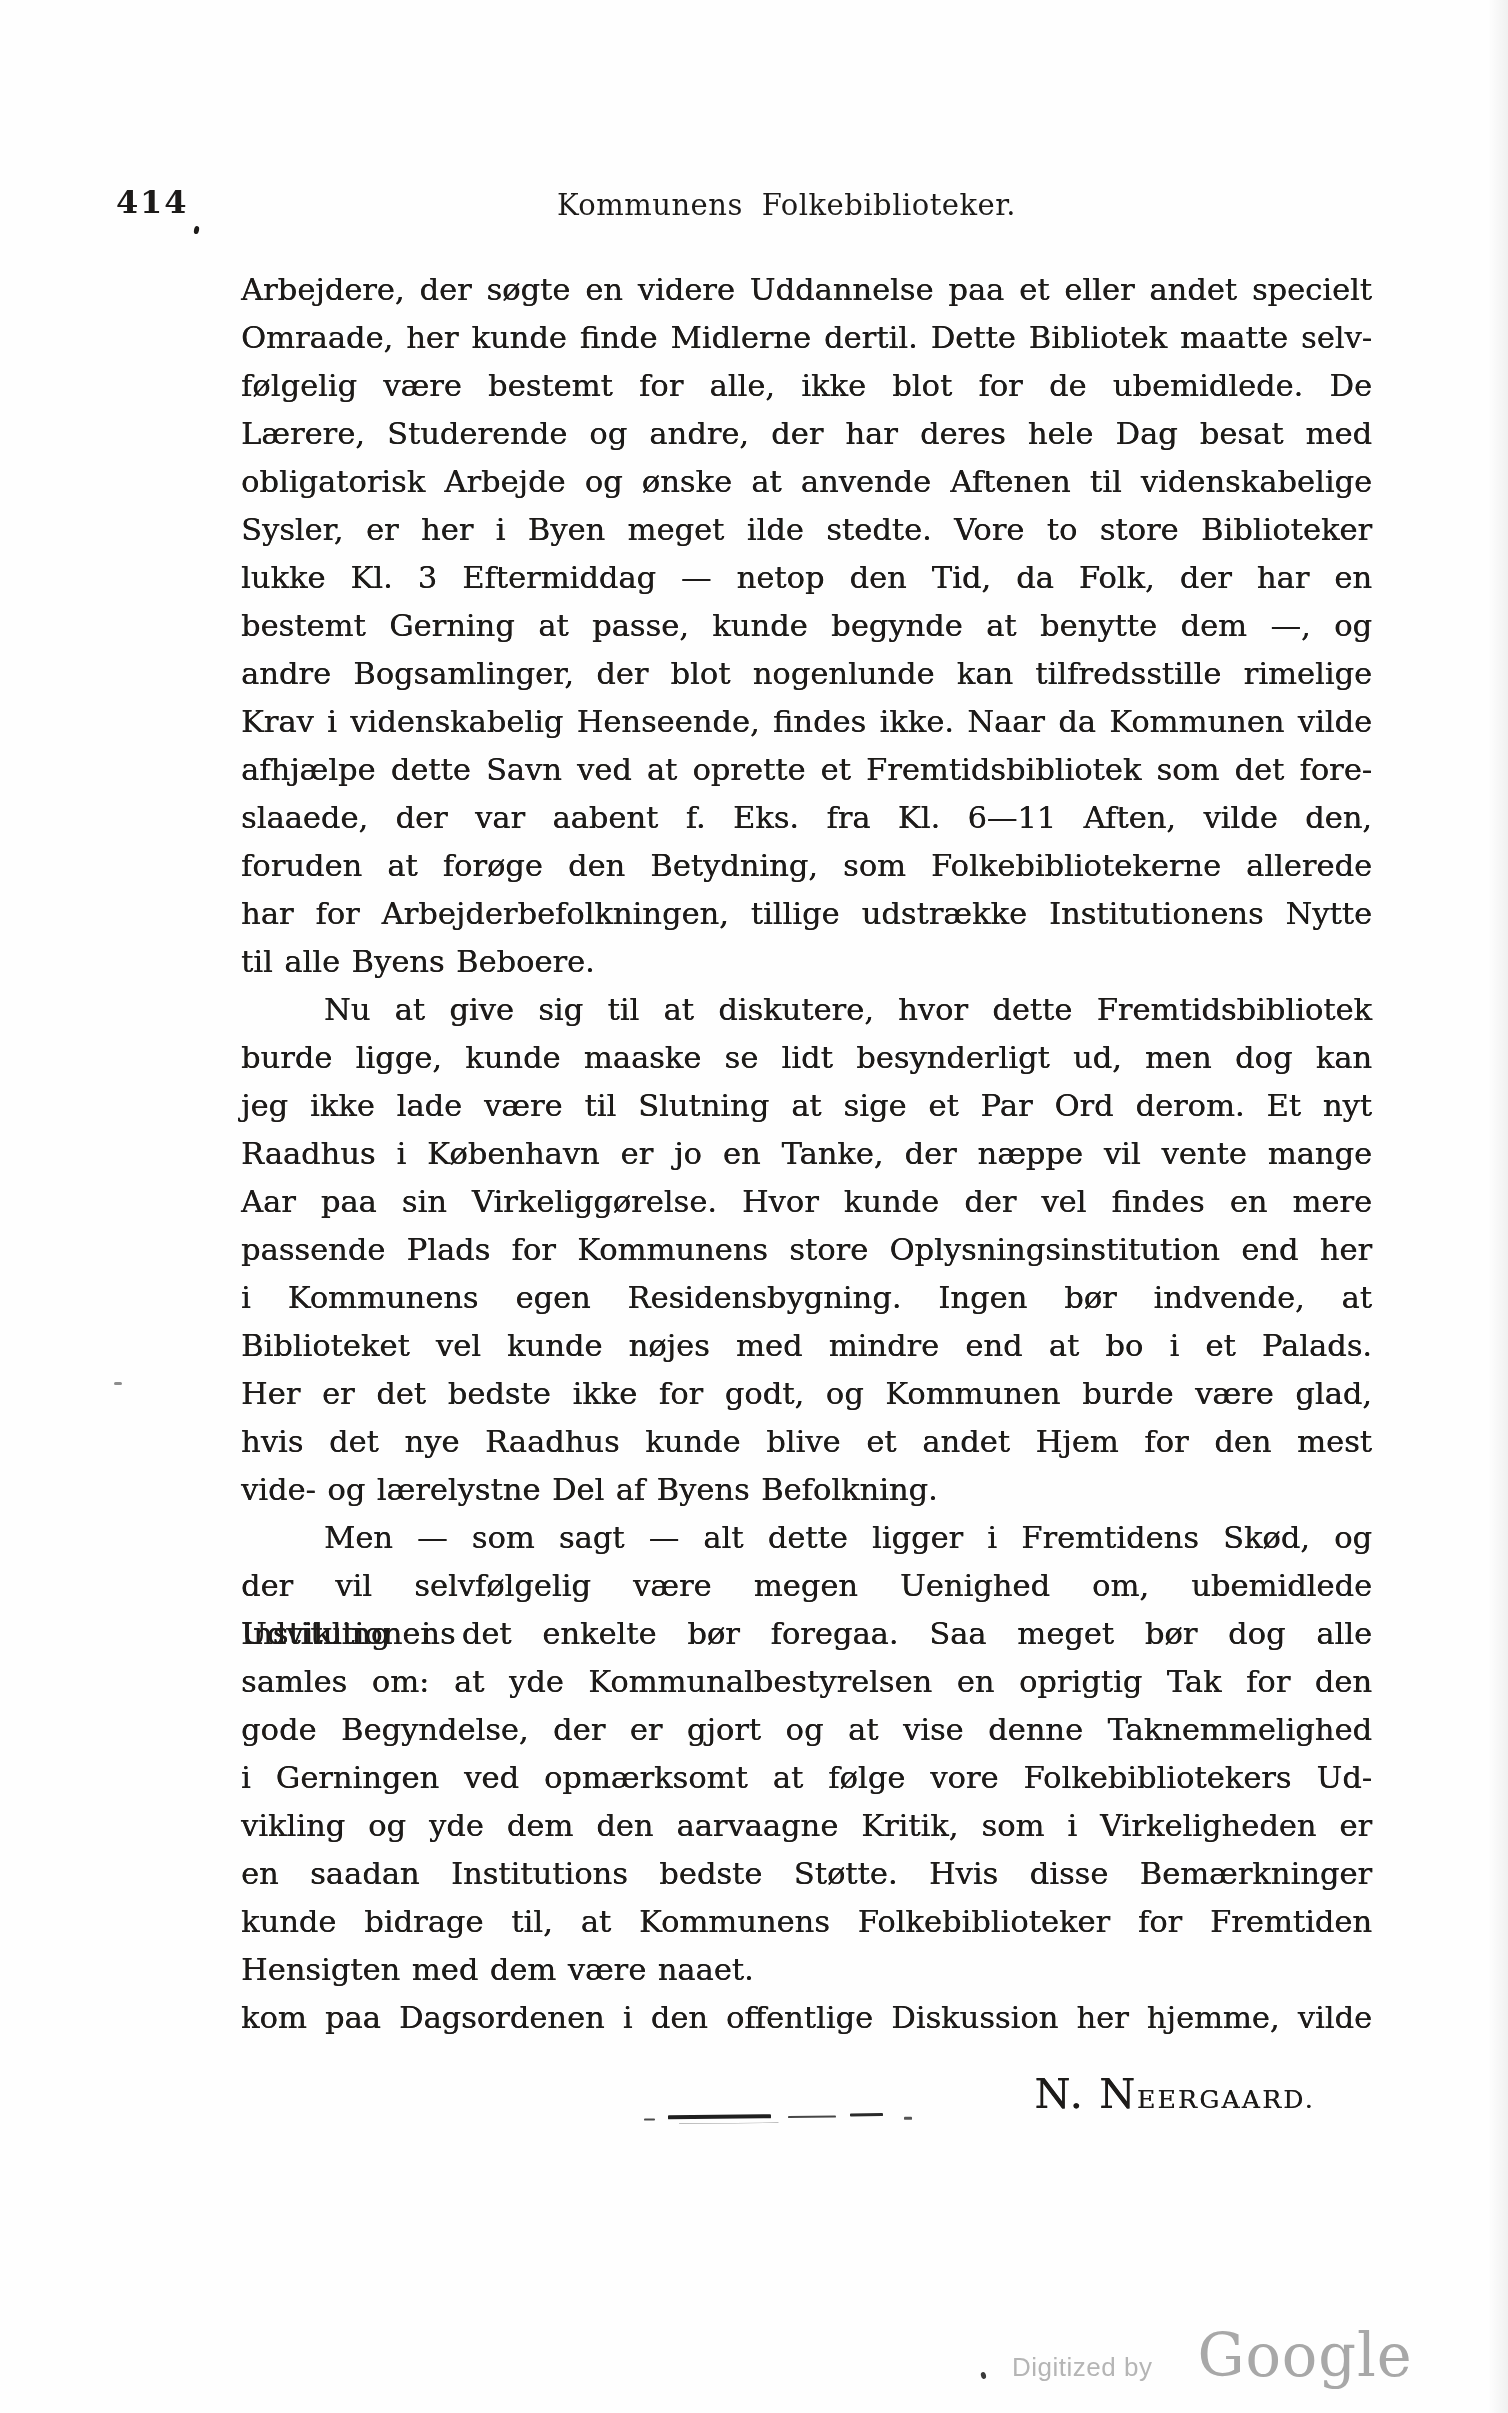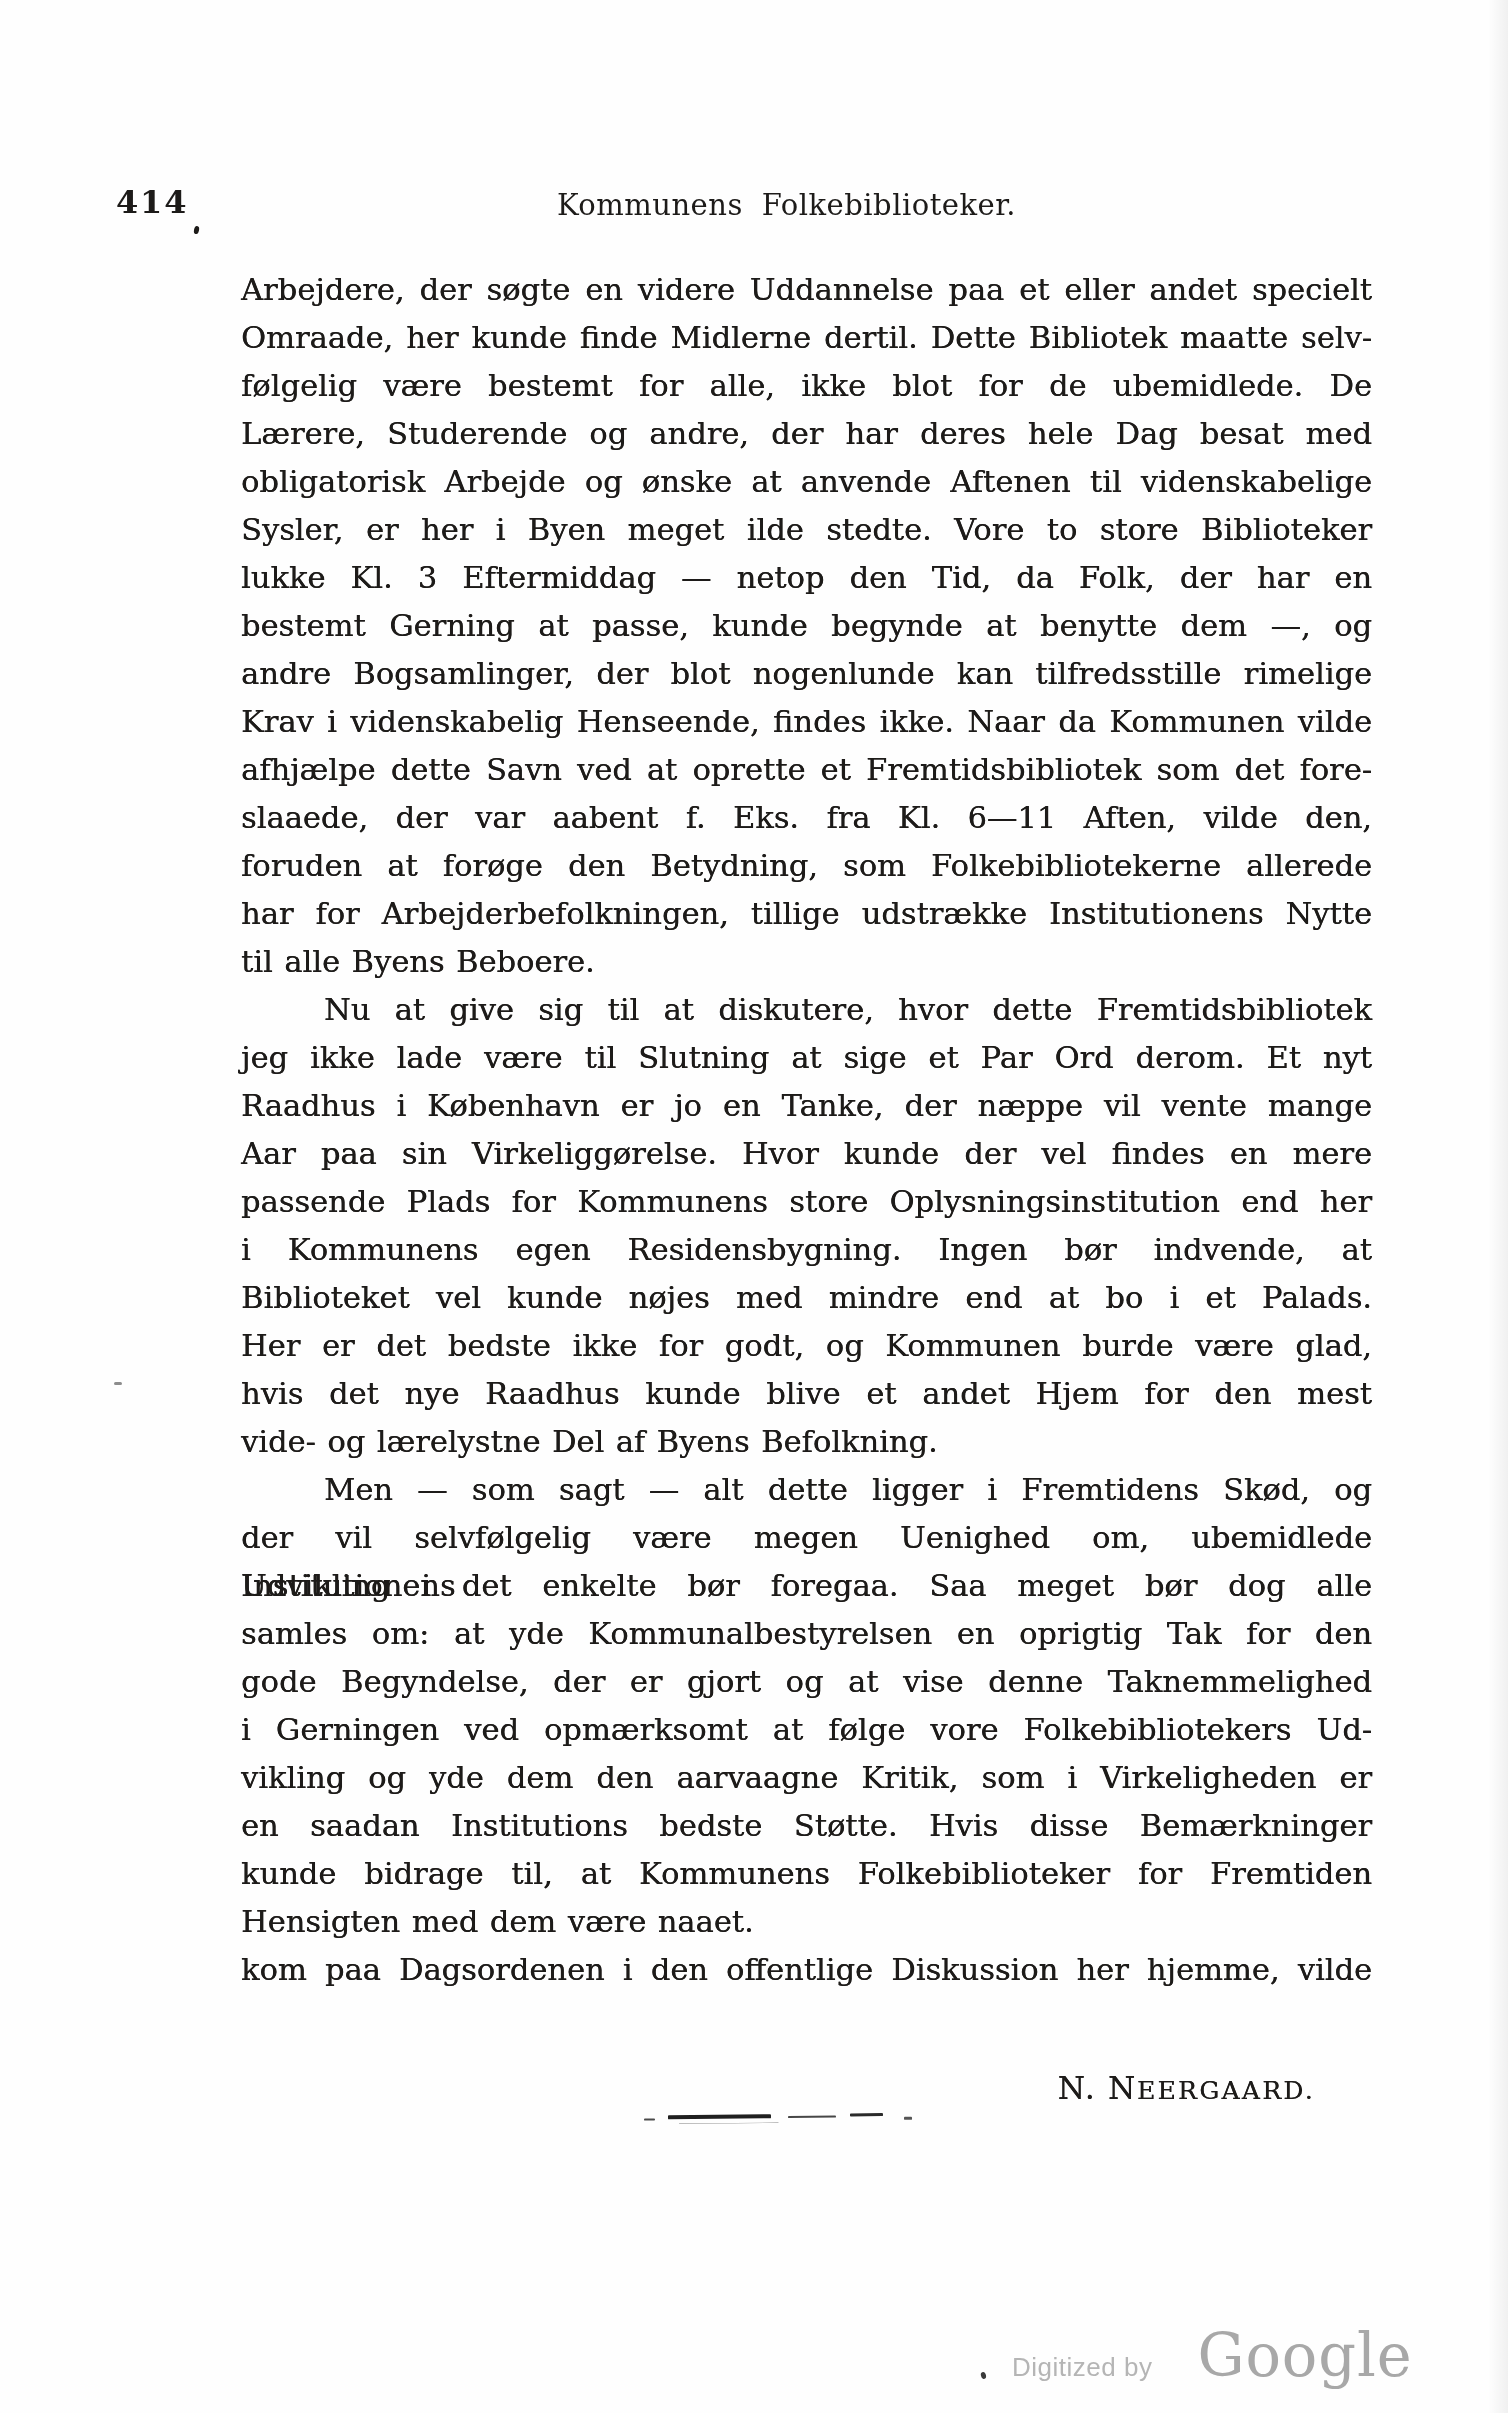--- a/index.html
+++ b/index.html
@@ -52,21 +52,21 @@
     text-align-last: left;
   }
   .body-text .line.indent { text-indent: 83px; }
 
   .signature {
     position: absolute; top: 2070px; left: 201px; width: 1114px;
     text-align: right;
     color: #1d1b19;
     text-shadow: 0.3px 0 0 currentColor;
   }
-  .signature .lead { font-size: 31px; letter-spacing: 1.8px; text-align: right; }
+  .signature .lead { font-size: 41px; letter-spacing: 1.8px; text-align: right; }
   .signature .sc   { font-size: 25px; letter-spacing: 2.3px; }
 
   
   .rule {
     position: absolute; left: 644px; top: 2110px; width: 305px; height: 14.8px;
     display: flex; align-items: flex-start;
     transform: rotate(-0.6deg);
   }
   .rule span { display: block; border-radius: 0.9px; }
   .rule .d1 { width: 11px;  height: 2.8px; background: #4a4a4a; margin: 6.5px 13px 0 0; }
@@ -117,20 +117,21 @@
       <div class="line">lukke Kl. 3 Eftermiddag — netop den Tid, da Folk, der har en</div>
       <div class="line">bestemt Gerning at passe, kunde begynde at benytte dem —, og</div>
       <div class="line">andre Bogsamlinger, der blot nogenlunde kan tilfredsstille rimelige</div>
       <div class="line">Krav i videnskabelig Henseende, findes ikke. Naar da Kommunen vilde</div>
       <div class="line">afhjælpe dette Savn ved at oprette et Fremtidsbibliotek som det fore-</div>
       <div class="line">slaaede, der var aabent f. Eks. fra Kl. 6—11 Aften, vilde den,</div>
       <div class="line">foruden at forøge den Betydning, som Folkebibliotekerne allerede</div>
       <div class="line">har for Arbejderbefolkningen, tillige udstrække Institutionens Nytte</div>
       <div class="line endpara">til alle Byens Beboere.</div>
       <div class="line indent">Nu at give sig til at diskutere, hvor dette Fremtidsbibliotek</div>
+      <div class="line">burde ligge, kunde maaske se lidt besynderligt ud, men dog kan</div>
       <div class="line">jeg ikke lade være til Slutning at sige et Par Ord derom. Et nyt</div>
       <div class="line">Raadhus i København er jo en Tanke, der næppe vil vente mange</div>
       <div class="line">Aar paa sin Virkeliggørelse. Hvor kunde der vel findes en mere</div>
       <div class="line">passende Plads for Kommunens store Oplysningsinstitution end her</div>
       <div class="line">i Kommunens egen Residensbygning. Ingen bør indvende, at</div>
       <div class="line">Biblioteket vel kunde nøjes med mindre end at bo i et Palads.</div>
       <div class="line">Her er det bedste ikke for godt, og Kommunen burde være glad,</div>
       <div class="line">hvis det nye Raadhus kunde blive et andet Hjem for den mest</div>
       <div class="line endpara">vide- og lærelystne Del af Byens Befolkning.</div>
       <div class="line indent">Men — som sagt — alt dette ligger i Fremtidens Skød, og</div>

